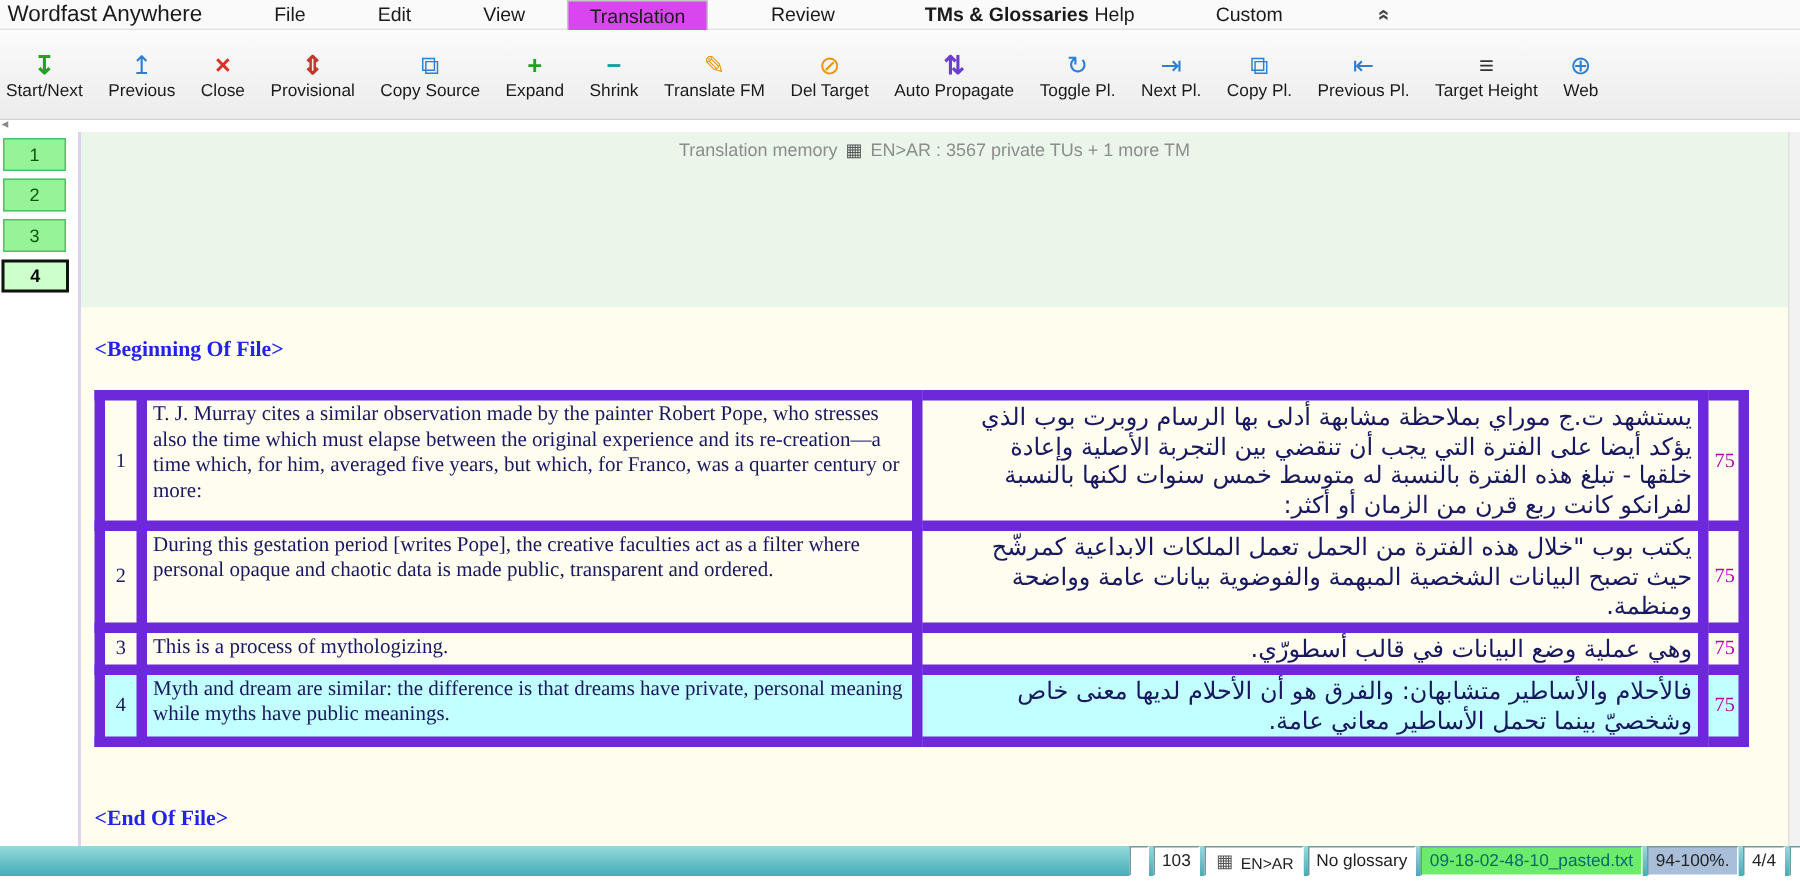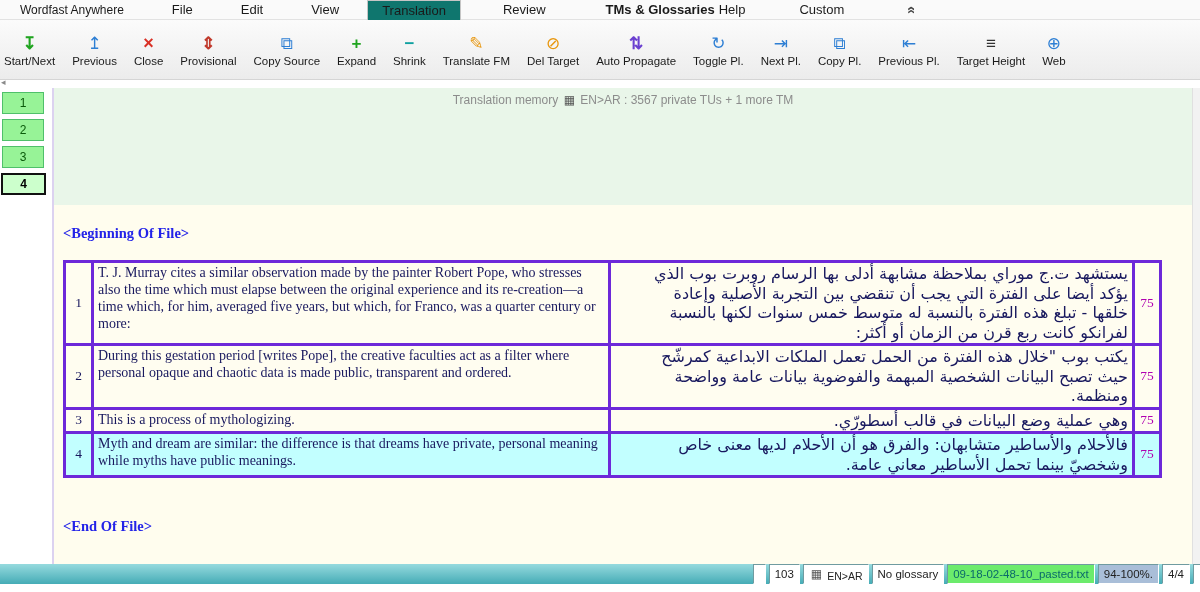--- a/index.html
+++ b/index.html
@@ -2,26 +2,26 @@
 <html><head>
 <meta charset="utf-8">
 <style>
   * { box-sizing: border-box; margin: 0; padding: 0; }
   html, body { width: 1200px; height: 592px; overflow: hidden; background: #fff;
     font-family: "Liberation Sans", sans-serif; }
 
   
   .menubar { height: 20px; background: #fafafa; border-bottom: 1px solid #e2e2e2;
     display: flex; align-items: center; font-size: 13px; color: #1a1a1a; white-space: nowrap; }
-  .appname { font-size: 12px; margin-left: 20px; }
+  .appname { font-size: 15px; margin-left: 5px; }
   .mitem { padding: 1px 2px; cursor: default; }
   .menubar > :nth-child(2) { margin-left: 46px; }
   .menubar > :nth-child(3) { margin-left: 44px; }
   .menubar > :nth-child(4) { margin-left: 44px; }
-  .mitem.active-tab { margin-left: 26px; padding: 2px 14px; background: #0f766e;
+  .mitem.active-tab { margin-left: 26px; padding: 2px 14px; background: #d946ef;
     border: 1px solid #c5c5c5; border-bottom: none; }
   .menubar > :nth-child(6) { margin-left: 40px; }
   .menubar > :nth-child(7) { margin-left: 56px; font-weight: bold; }
   .menubar > :nth-child(8) { }
   .menubar > :nth-child(9) { margin-left: 50px; }
   .chevron { margin-left: 60px; display: inline-block; transform: rotate(-90deg);
     color: #444; font-size: 14px; font-weight: bold; }
 
   
   .ribbon { height: 60px; background: linear-gradient(#fbfbfb, #ececec);
@@ -59,21 +59,21 @@
   .tmheader { padding-top: 5px; text-align: center; font-size: 12px; color: #8c8c8c; }
   .tmicon { color: #555; font-size: 12px; margin: 0 2px; }
 
   .docarea { flex: 1 1 auto; padding-left: 9px; overflow: hidden;
     font-family: "Liberation Serif", serif; background: #fffdee; }
   .marker { margin-top: 20px; color: #2323e8; font-size: 14.5px; font-weight: bold; }
   .marker.end { margin-top: 40px; }
 
   .segtable { border-collapse: collapse; margin-top: 18px; width: 1096px;
     table-layout: fixed; background: #fffdf0; }
-  .segtable td { border: 3px solid #6d28d9; padding: 1px 4px; font-size: 14px;
+  .segtable td { border: 7px solid #6d28d9; padding: 1px 4px; font-size: 14px;
     line-height: 1.22; color: #18185e; vertical-align: top; margin-top: 48px; }
   td.num { width: 28px; text-align: center; vertical-align: middle; font-size: 13.5px; }
   td.src { width: 517px; }
   td.tgt { width: 524px; direction: rtl; text-align: right; font-size: 16px;
     font-family: "DejaVu Sans", "Liberation Serif", serif; padding-left: 28px; }
   td.score { width: 27px; text-align: center; vertical-align: middle;
     color: #b000b0; font-size: 13.5px; }
   tr.active td { background: #c2ffff; }
 
   .vscroll { width: 8px; background: #f2f2f2; border-left: 1px solid #e0e0e0; flex: 0 0 auto; }

